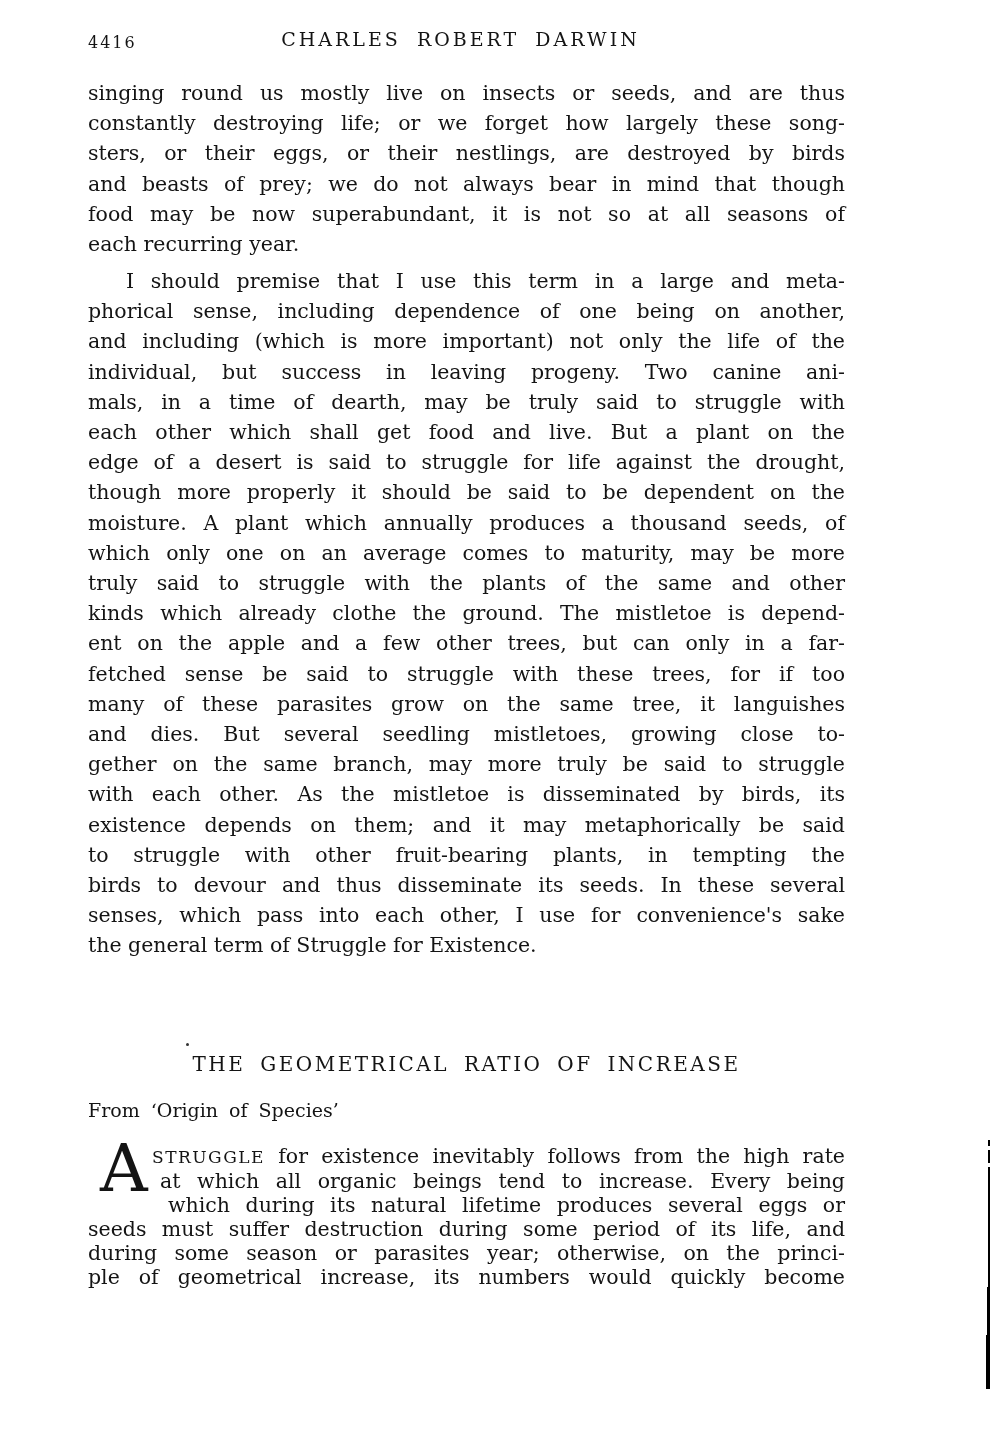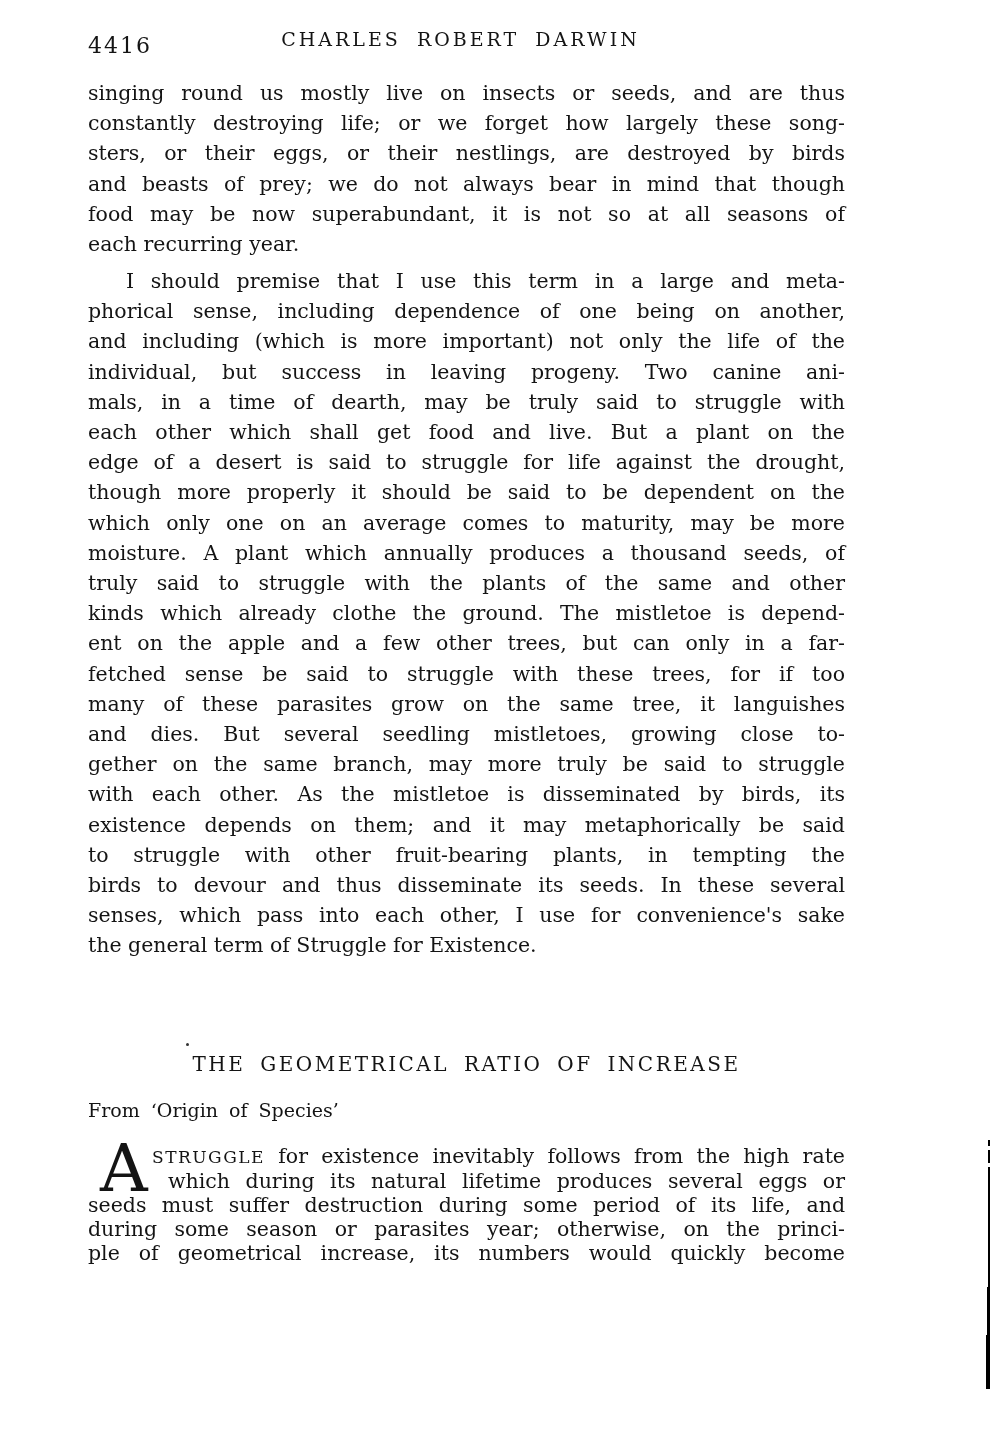--- a/index.html
+++ b/index.html
@@ -9,21 +9,21 @@
     height: 1432px;
     background: #ffffff;
     overflow: hidden;
     font-family: "DejaVu Serif", "Liberation Serif", serif;
     color: #141414;
   }
   
   .running-head { position: absolute; left: 88px; top: 28px; width: 757px; height: 30px; }
   .pagenum {
     position: absolute; left: 0; top: 5px;
-    font-size: 22px; letter-spacing: 2px;
+    font-size: 16px; letter-spacing: 2px;
   }
   .runtitle {
     position: absolute; left: 0; right: 12px; top: 0;
     text-align: center;
     font-size: 19px; letter-spacing: 3px; word-spacing: 7px;
   }
   
   .textblock { position: absolute; left: 88px; top: 0; width: 757px; }
   .para { position: absolute; left: 0; width: 757px; }
   .tline {
@@ -90,22 +90,22 @@
     <section id="para2" class="para">
       <div class="tline indent">I should premise that I use this term in a large and meta-</div>
       <div>
           <div class="tline">phorical sense, including dependence of one being on another,</div>
           <div class="tline">and including (which is more important) not only the life of the</div>
           <div class="tline">individual, but success in leaving progeny. Two canine ani-</div>
           <div class="tline">mals, in a time of dearth, may be truly said to struggle with</div>
           <div class="tline">each other which shall get food and live. But a plant on the</div>
           <div class="tline">edge of a desert is said to struggle for life against the drought,</div>
           <div class="tline">though more properly it should be said to be dependent on the</div>
+          <div class="tline">moisture. A plant which annually produces a thousand seeds, of</div>
           <div class="tline">which only one on an average comes to maturity, may be more</div>
-          <div class="tline">moisture. A plant which annually produces a thousand seeds, of</div>
           <div class="tline">truly said to struggle with the plants of the same and other</div>
           <div class="tline">kinds which already clothe the ground. The mistletoe is depend-</div>
           <div class="tline">ent on the apple and a few other trees, but can only in a far-</div>
           <div class="tline">fetched sense be said to struggle with these trees, for if too</div>
           <div class="tline">many of these parasites grow on the same tree, it languishes</div>
           <div class="tline">and dies. But several seedling mistletoes, growing close to-</div>
           <div class="tline">gether on the same branch, may more truly be said to struggle</div>
           <div class="tline">with each other. As the mistletoe is disseminated by birds, its</div>
           <div class="tline">existence depends on them; and it may metaphorically be said</div>
           <div class="tline">to struggle with other fruit-bearing plants, in tempting the</div>
@@ -114,20 +114,21 @@
         </div>
       <div class="tline short">the general term of Struggle for Existence.</div>
     </section>
 
     <h2 class="sect-title">THE GEOMETRICAL RATIO OF INCREASE</h2>
     <div class="sect-source">From ‘Origin of Species’</div>
 
     <section id="opening" class="para">
       <span class="dropcap">A</span>
       <div class="tline pl1"><span class="lead-sc">STRUGGLE</span> <span>for existence inevitably follows from the high rate</span></div>
+      <div class="tline pl2">at which all organic beings tend to increase. Every being</div>
       <div class="tline pl3">which during its natural lifetime produces several eggs or</div>
       <div>
           <div class="tline">seeds must suffer destruction during some period of its life, and</div>
           <div class="tline">during some season or parasites year; otherwise, on the princi-</div>
           <div class="tline">ple of geometrical increase, its numbers would quickly become</div>
         </div>
     </section>
 
   </main>
 

